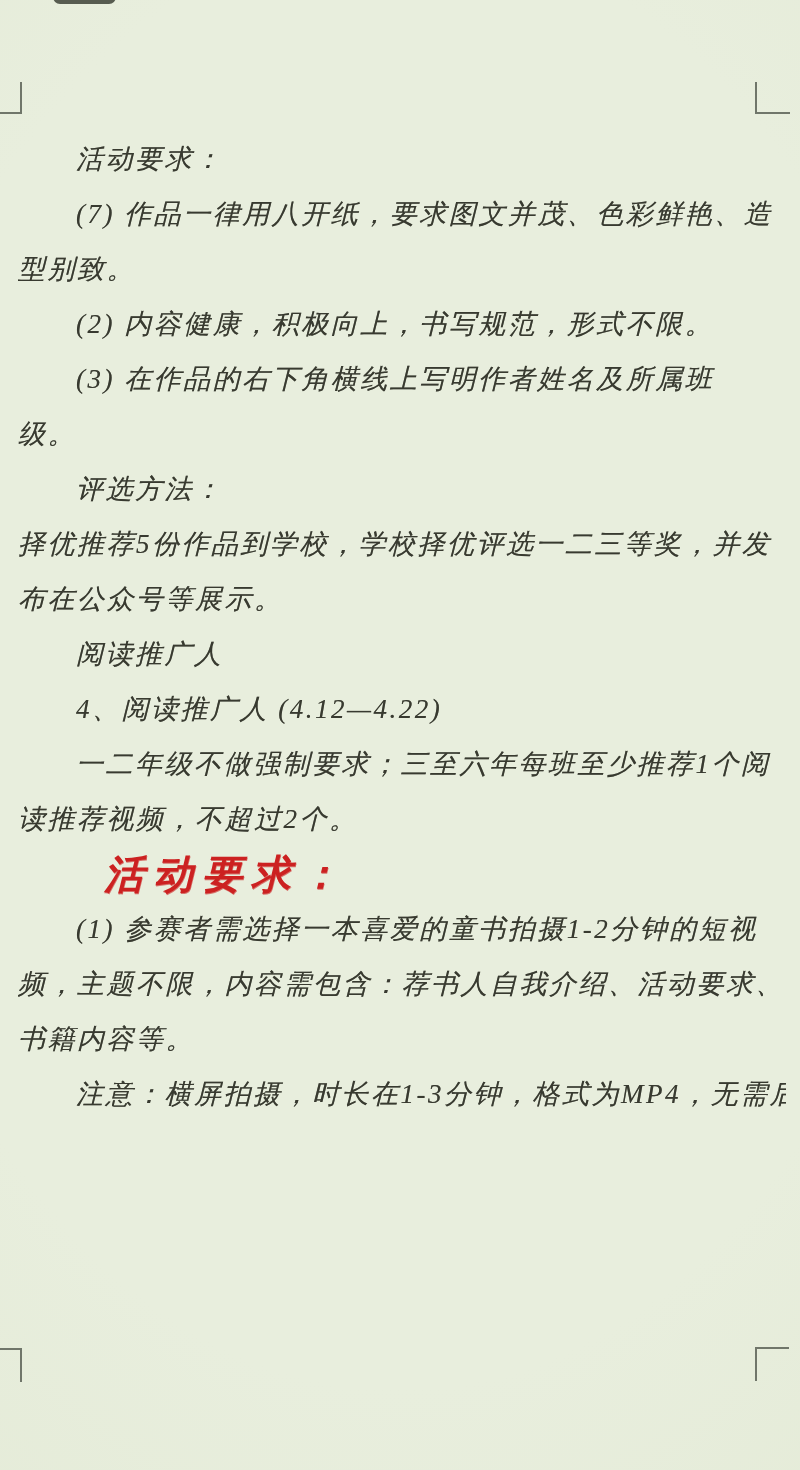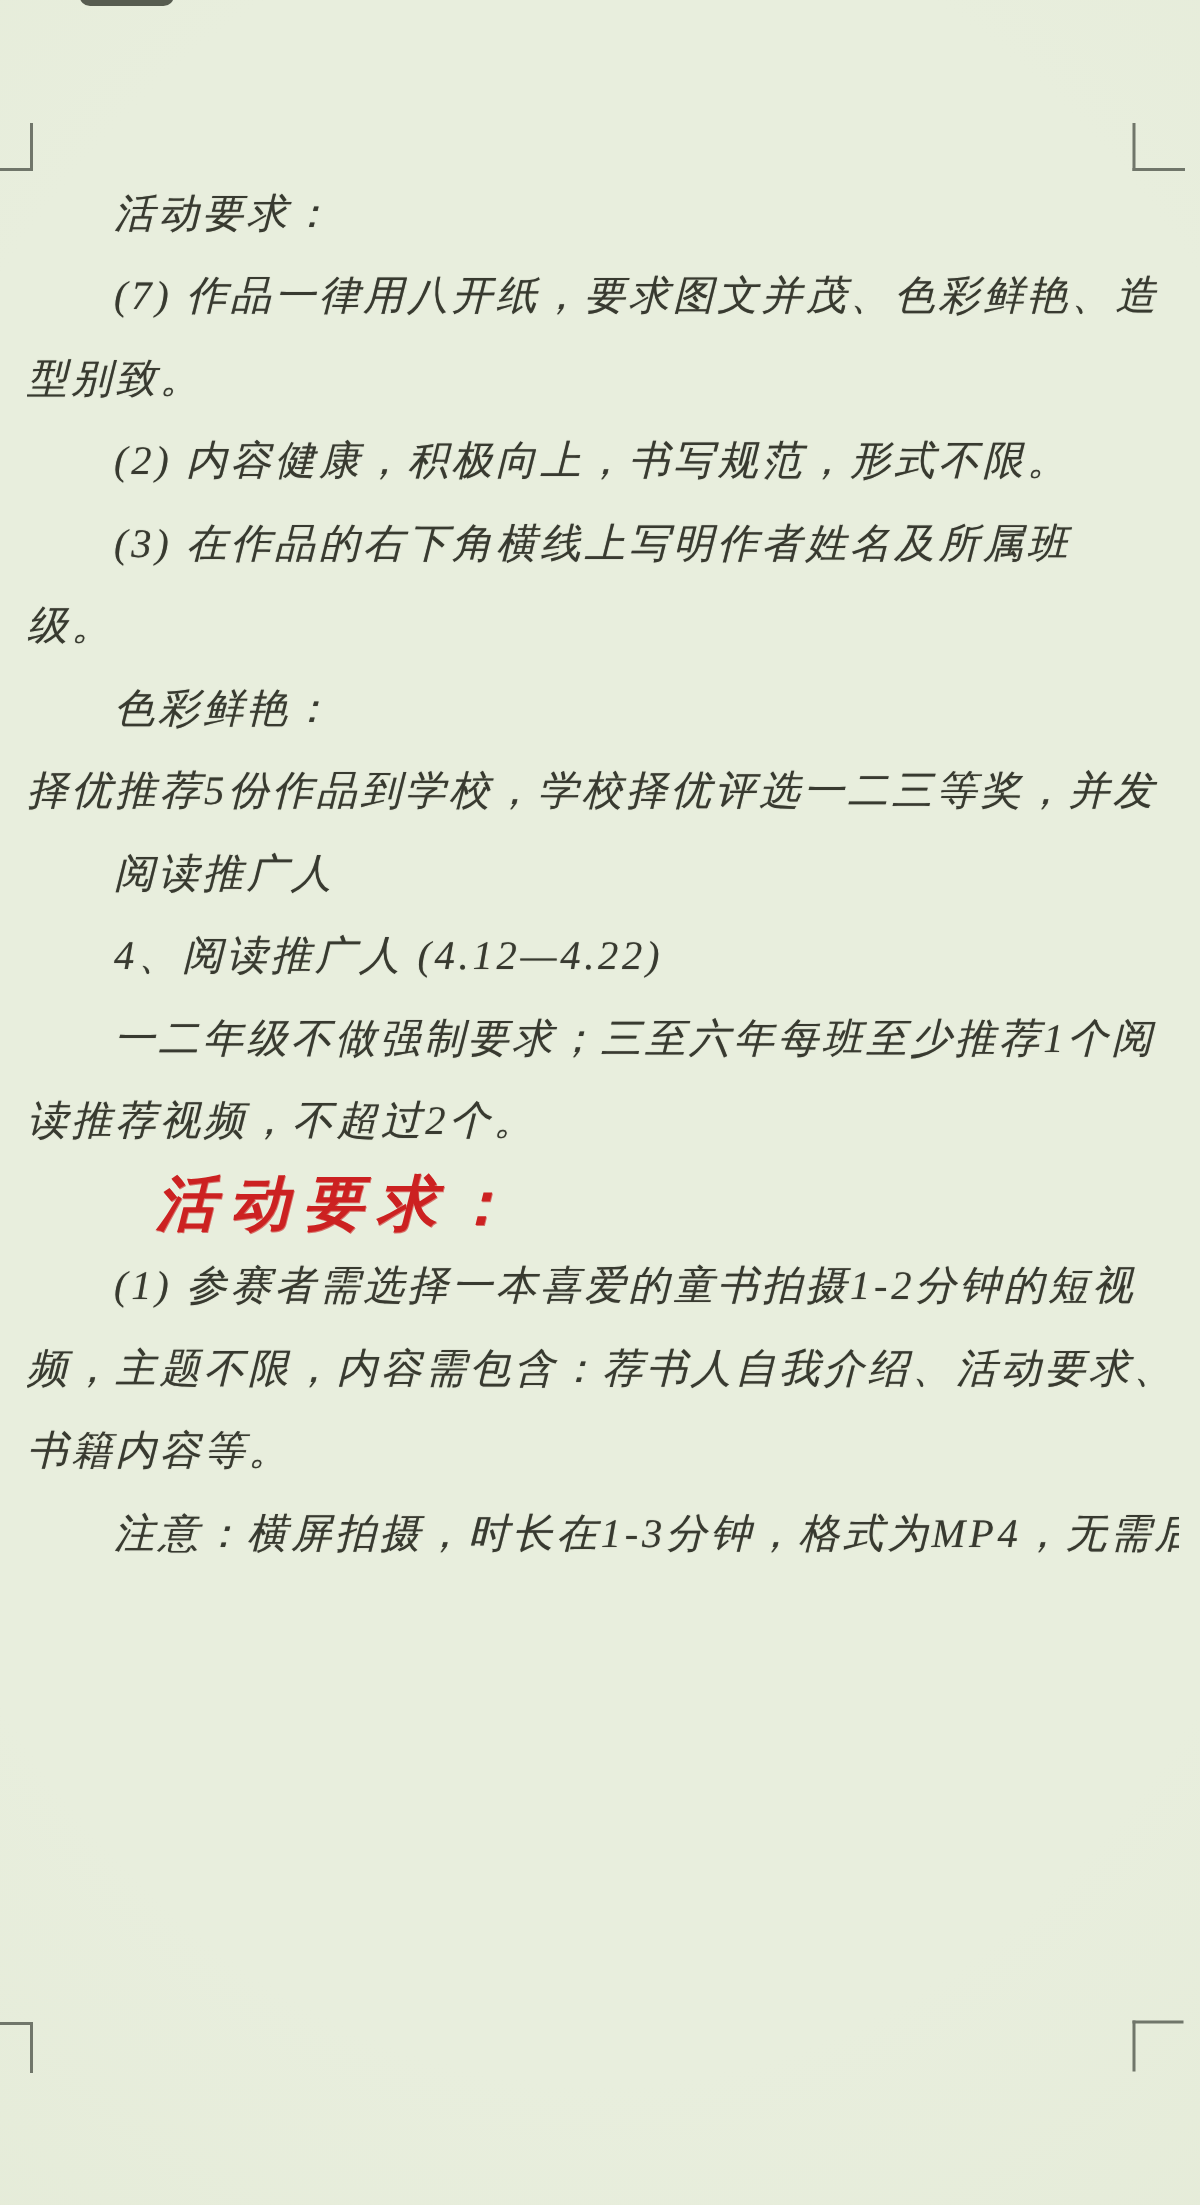--- a/index.html
+++ b/index.html
@@ -31,21 +31,21 @@
   }
   .corner { position: absolute; }
   .corner.tl { left: 0;     top: 82px;    width: 22px; height: 32px; border-right: 2px solid var(--mark); border-bottom: 2px solid var(--mark); }
   .corner.tr { left: 755px; top: 82px;    width: 35px; height: 32px; border-left: 2px solid var(--mark);  border-bottom: 2px solid var(--mark); }
   .corner.bl { left: 0;     top: 1348px;  width: 22px; height: 34px; border-right: 2px solid var(--mark); border-top: 2px solid var(--mark); }
   .corner.br { left: 755px; top: 1347px;  width: 34px; height: 34px; border-left: 2px solid var(--mark);  border-top: 2px solid var(--mark); }
   .doc {
     position: absolute;
     left: 18px;
     right: 14px;
-    top: 115px;
+    top: 132px;
     color: var(--text);
   }
   .ln {
     height: 55px;
     line-height: 55px;
     font-size: 27px;
     font-style: italic;
     letter-spacing: 2.5px;
     white-space: nowrap;
     overflow: hidden;
@@ -71,22 +71,23 @@
 <div class="corner bl"></div>
 <div class="corner br"></div>
 
 <div class="doc">
   <div class="ln i">活动要求：</div>
   <div class="ln i">(7) 作品一律用八开纸，要求图文并茂、色彩鲜艳、造</div>
   <div class="ln">型别致。</div>
   <div class="ln i">(2) 内容健康，积极向上，书写规范，形式不限。</div>
   <div class="ln i">(3) 在作品的右下角横线上写明作者姓名及所属班</div>
   <div class="ln">级。</div>
-  <div class="ln i">色彩鲜艳：</div>
+  <div class="ln i">评选方法：</div>
   <div class="ln">择优推荐5份作品到学校，学校择优评选一二三等奖，并发</div>
+  <div class="ln">布在公众号等展示。</div>
   <div class="ln i">阅读推广人</div>
   <div class="ln i">4、阅读推广人 (4.12—4.22)</div>
   <div class="ln i">一二年级不做强制要求；三至六年每班至少推荐1个阅</div>
   <div class="ln">读推荐视频，不超过2个。</div>
   <div class="ln heading">活动要求：</div>
   <div class="ln i">(1) 参赛者需选择一本喜爱的童书拍摄1-2分钟的短视</div>
   <div class="ln">频，主题不限，内容需包含：荐书人自我介绍、活动要求、</div>
   <div class="ln">书籍内容等。</div>
   <div class="ln i">注意：横屏拍摄，时长在1-3分钟，格式为MP4，无需后</div>
 </div>

